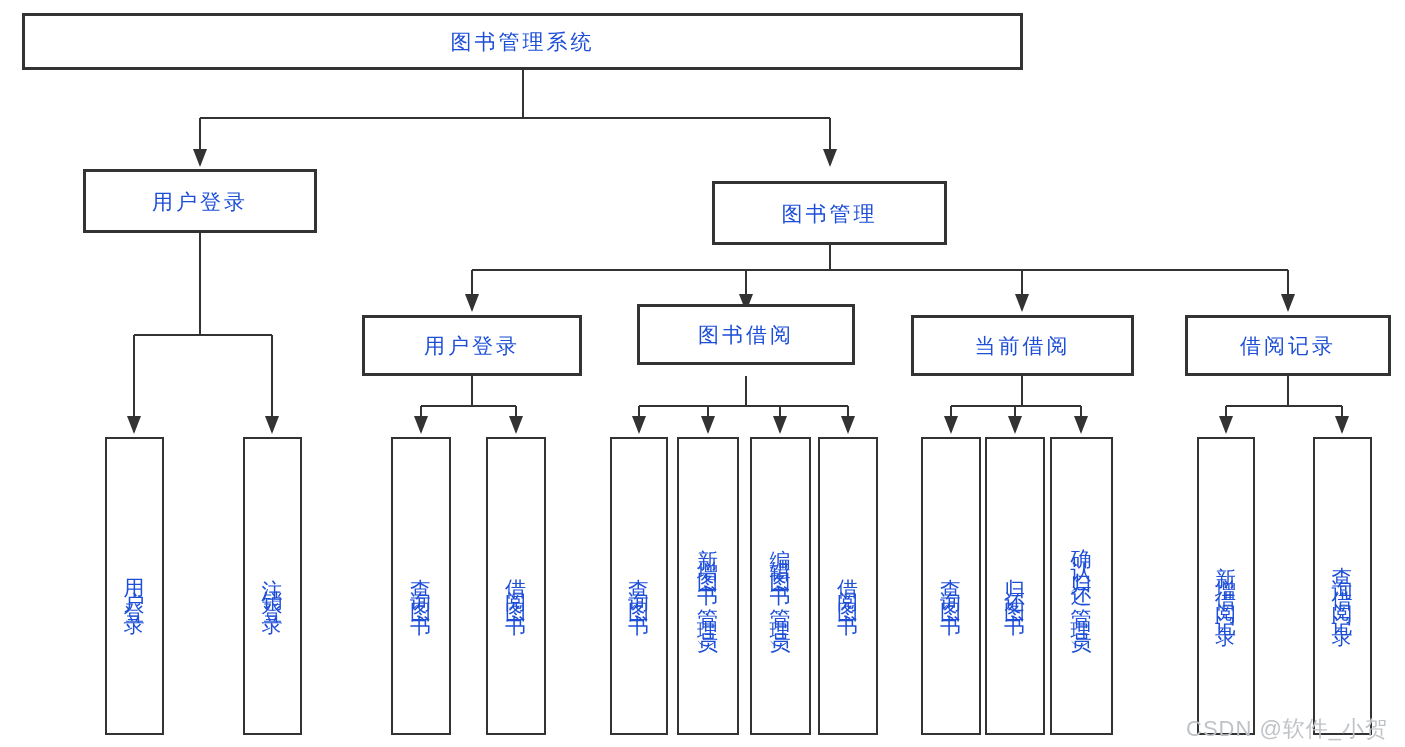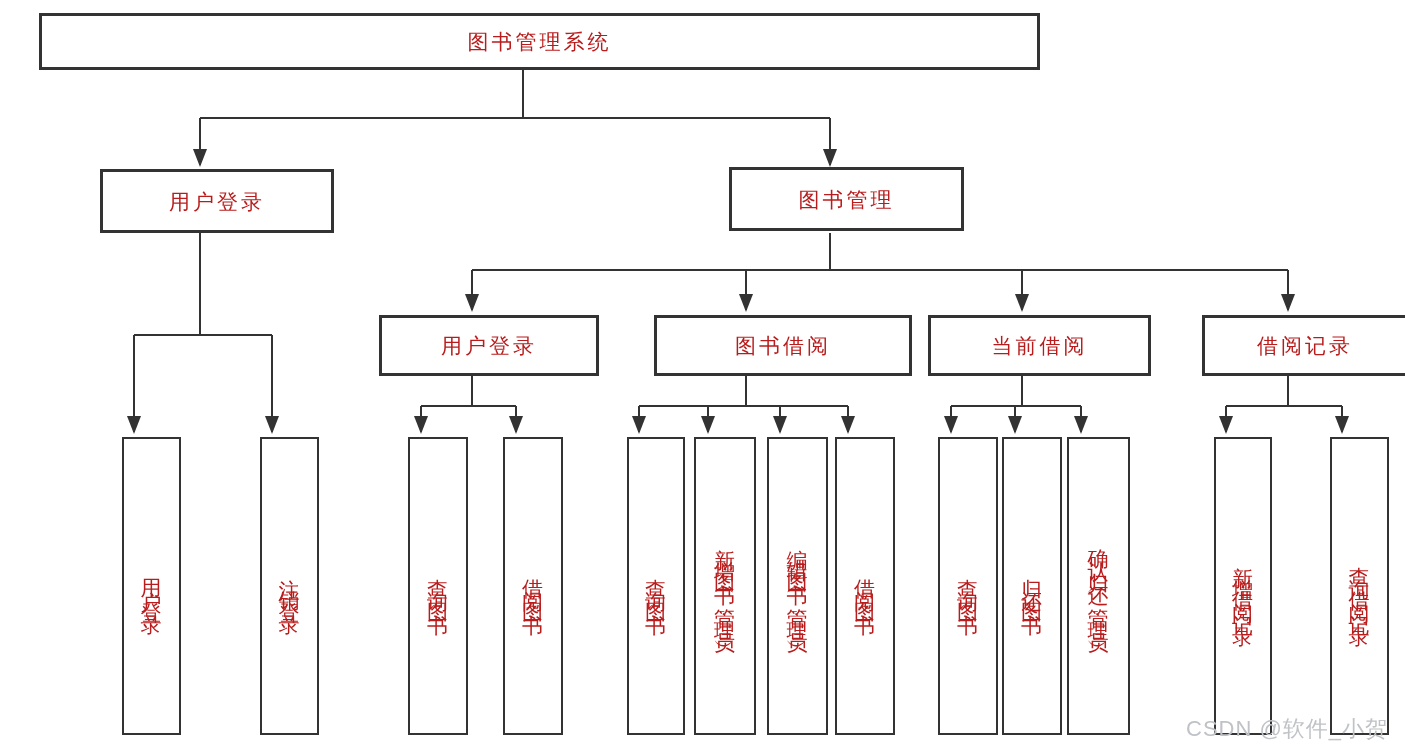--- a/index.html
+++ b/index.html
@@ -1,22 +1,22 @@
 <!DOCTYPE html>
 <html><head>
 <meta charset="utf-8">
 <style>
   html,body { margin:0; padding:0; background:#ffffff; }
   body { width:1405px; height:747px; position:relative; overflow:hidden;
          font-family:"Liberation Sans", sans-serif; }
   .stage { position:absolute; left:0; top:0; width:1405px; height:747px; }
   .connectors { position:absolute; left:0; top:0; z-index:1; }
   .node { position:absolute; box-sizing:border-box; background:#ffffff;
-          border:3px solid #333333; color:#b91c1c; z-index:2;
-          display:flex; align-items:center; justify-content:center;margin-left:17px; }
+          border:3px solid #333333; color:#1d4ed8; z-index:2;
+          display:flex; align-items:center; justify-content:center; }
   .node.h { font-size:21px; letter-spacing:3px; line-height:1; }
   .node.v { border-width:2px; }
   .node.v .vtext { writing-mode:vertical-rl; font-size:21px; letter-spacing:12px;
                    line-height:1; white-space:nowrap; }
   .watermark { position:absolute; left:1186px; top:714px; z-index:6;
                font-size:22px; letter-spacing:1px; color:#bfc2c6; }
 </style>
 </head>
 <body>
 
@@ -77,28 +77,28 @@
     </g>
   </svg>
 
   <div class="node h" style="left:22px; top:13px; width:1001px; height:57px">
     <span>图书管理系统</span>
   </div>
 
   <div class="node h" style="left:83px; top:169px; width:234px; height:64px">
     <span>用户登录</span>
   </div>
-  <div class="node h" style="left:712px; top:167px; width:235px; height:64px">
+  <div class="node h" style="left:712px; top:181px; width:235px; height:64px">
     <span>图书管理</span>
   </div>
 
   <div class="node h" style="left:362px; top:315px; width:220px; height:61px">
     <span>用户登录</span>
   </div>
-  <div class="node h" style="left:637px; top:315px; width:258px; height:61px">
+  <div class="node h" style="left:637px; top:304px; width:218px; height:61px">
     <span>图书借阅</span>
   </div>
   <div class="node h" style="left:1185px; top:315px; width:206px; height:61px">
     <span>借阅记录</span>
   </div>
   <div class="node h" style="left:911px; top:315px; width:223px; height:61px">
     <span>当前借阅</span>
   </div>
 
   <div class="node v" style="left:105px; top:437px; width:59px; height:298px">

